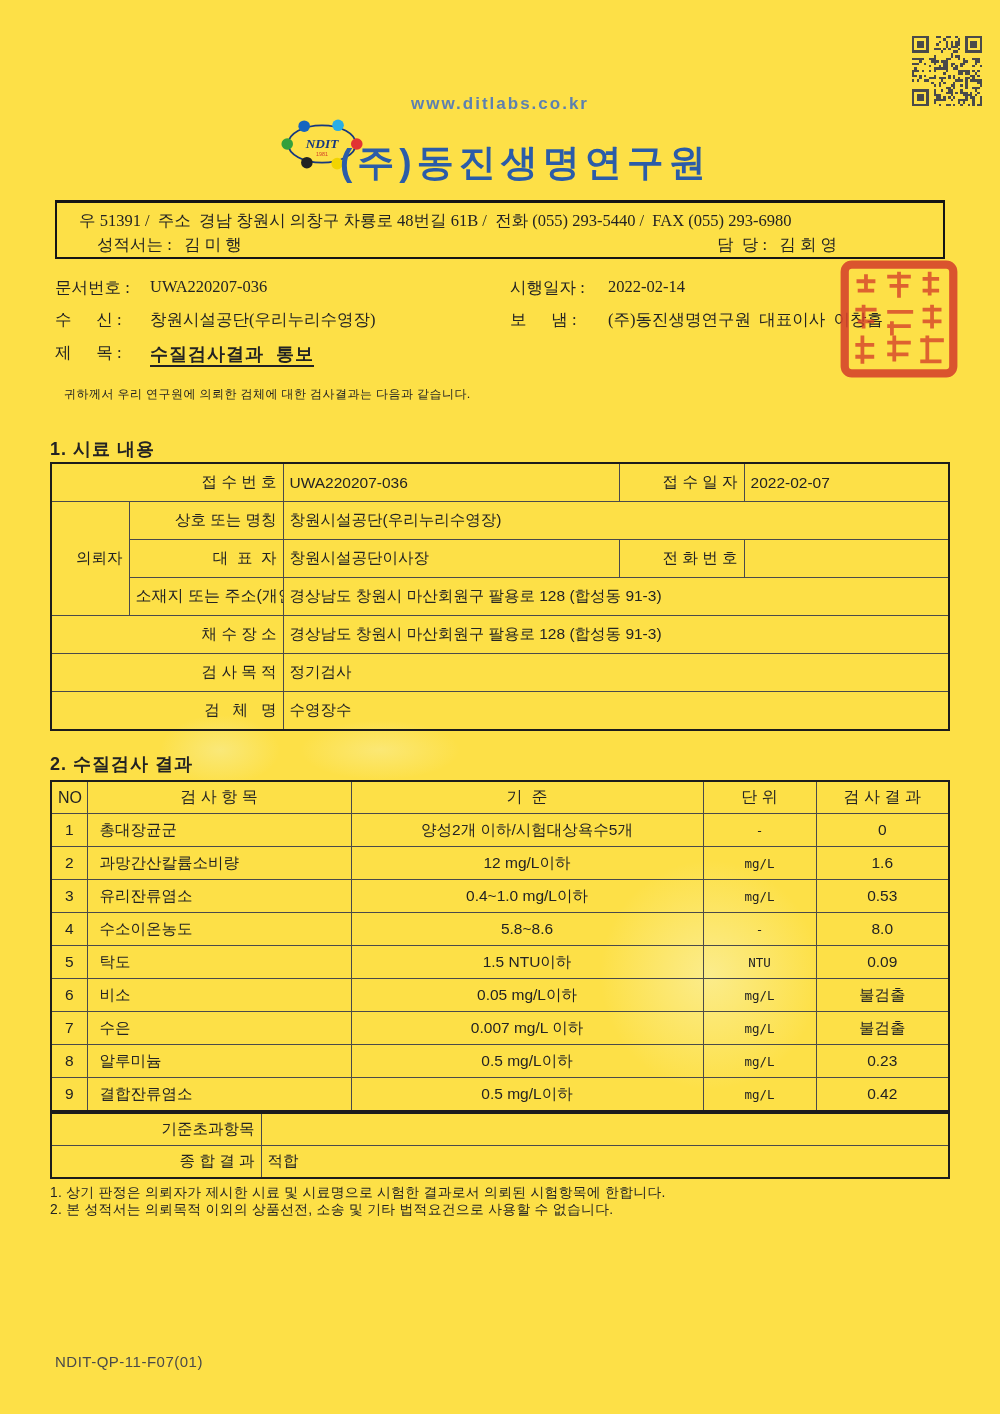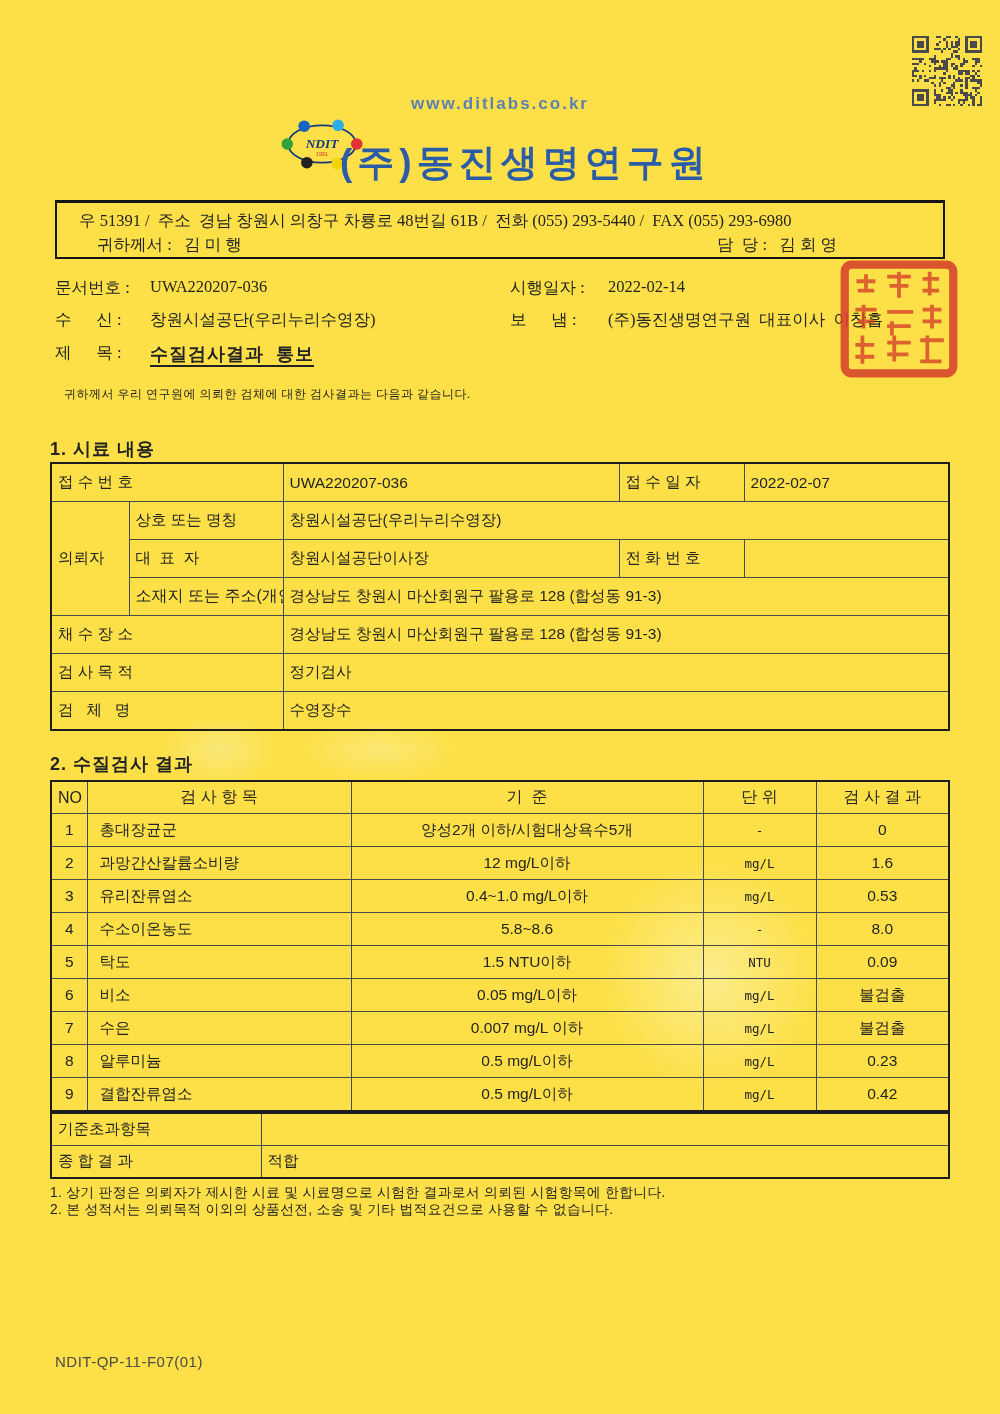--- a/index.html
+++ b/index.html
@@ -56,21 +56,21 @@
 
   table { border-collapse:collapse; table-layout:fixed; }
   .t1, .t2, .t3 { position:absolute; left:50px; width:898px; background:transparent; }
   .t1 { top:462px; }
   .t1 td, .t2 td, .t2 th, .t3 td { border:1px solid #4a4a4a; font-size:15.5px;
     padding:0 6px; overflow:hidden; }
   .t1 { border:2px solid #1c1c1c; }
   .t2 { border:2px solid #1c1c1c; top:780px; }
   .t3 { border:2px solid #1c1c1c; top:1112px; }
   .t1 td { height:37px; }
-  .lbl { text-align:left; white-space:pre;margin-top:32px; }
+  .lbl { text-align:right; white-space:pre;margin-top:32px; }
   .val { text-align:left; padding-left:13px; }
   .t2 th { height:31px; font-weight:normal; font-size:16px; white-space:pre; }
   .t2 td { height:32px; text-align:center; }
   .t2 td.item { text-align:left; padding-left:12px; }
   .t2 td.unit { font-family:"DejaVu Sans Mono","Liberation Mono",monospace; font-size:12.5px; }
   .t3 td { height:31px; }
 
   .notes { left:50px; top:1184px; font-size:13.8px; line-height:17px; letter-spacing:.3px; }
   .footer-code { left:55px; top:1353px; font-size:15px; color:#4a4a4a; letter-spacing:.5px; }
 </style>
@@ -337,21 +337,21 @@
     <circle cx="29" cy="54" r="6.5" fill="#222222"></circle>
     <circle cx="63" cy="55" r="6.5" fill="#f2d400"></circle>
     <text x="46" y="37" text-anchor="middle" font-size="15" font-weight="bold" font-style="italic" font-family="Liberation Serif, DejaVu Serif, serif" fill="#16387f">NDIT</text>
     <text x="46" y="47" text-anchor="middle" font-size="6" fill="#d23c28" font-family="Liberation Sans, sans-serif">1981</text>
   </svg>
 
   <div class="abs company">(주)동진생명연구원</div>
 
   <div class="abs addr-box">
     <div class="addr-l1 pre">우 51391 /  주소  경남 창원시 의창구 차룡로 48번길 61B /  전화 (055) 293-5440 /  FAX (055) 293-6980</div>
-    <div class="addr-l2l"><span class="pre">귀하께서 :</span>&nbsp;&nbsp;&nbsp;<span>김 미 행</span></div>
+    <div class="addr-l2l"><span class="pre">성적서는 :</span>&nbsp;&nbsp;&nbsp;<span>김 미 행</span></div>
     <div class="addr-l2r"><span class="pre">담  당 :</span>&nbsp;&nbsp;&nbsp;<span>김 회 영</span></div>
   </div>
 
   <div class="abs docinfo col-l row-doc"><span class="d-label">문서번호 :</span></div>
   <div class="abs docinfo col-v1 row-doc">UWA220207-036</div>
   <div class="abs docinfo col-r row-doc"><span class="d-label">시행일자 :</span></div>
   <div class="abs docinfo col-v2 row-doc">2022-02-14</div>
 
   <div class="abs docinfo col-l row-recip"><span class="d-label">수      신 :</span></div>
   <div class="abs docinfo col-v1 row-recip">창원시설공단(우리누리수영장)</div>

